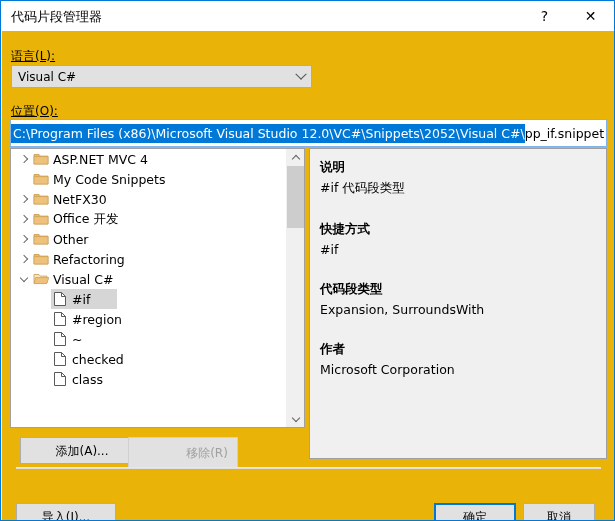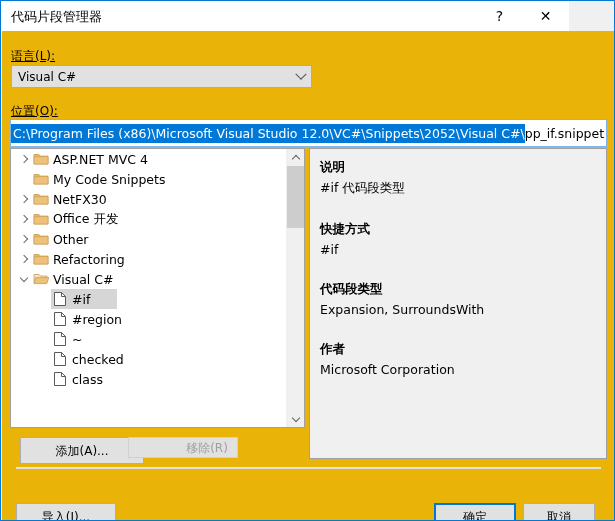--- a/index.html
+++ b/index.html
@@ -21,21 +21,21 @@
     height: 521px;
     box-sizing: border-box;
     border: 1px solid #0078d7;
     background: #f0f0f0;
     overflow: hidden;
   }
   
   #titlebar {
     position: absolute;
     left: 0; top: 0;
-    width: 568px;
+    width: 613px;
     height: 30px;
     background: #ffffff;
     border-bottom: 1px solid #ffffff;
   }
   #title-text {
     position: absolute;
     left: 10px; top: 7px;
     font-size: 13px;
     color: #000000;
     white-space: nowrap;
@@ -294,21 +294,21 @@
   .btn.disabled {
     color: #a0a0a0;
     background: #e1e1e1;
     border-color: #d0d0d0;
   }
   .btn.default {
     border: 2px solid #0078d7;
     background: #e1e1e1;
   }
   #btn-add    { left: 18px;  top: 406px; width: 124px; height: 27px; }
-  #btn-remove { left: 126px; top: 406px; width: 110px; height: 21px; padding-left: 48px; }
+  #btn-remove { left: 126px; top: 406px; width: 110px; height: 32px; padding-left: 48px; }
   #btn-import { left: 14px;  top: 472px; width: 100px; height: 27px; }
   #btn-ok     { left: 432px; top: 472px; width: 82px;  height: 27px; }
   #btn-cancel { left: 521px; top: 472px; width: 72px;  height: 27px; }
   #sep-line {
     position: absolute;
     left: 14px; top: 436px;
     width: 585px;
     height: 1px;
     background: #dfdfdf;
     border-top: 1px solid #e8e8e8;

